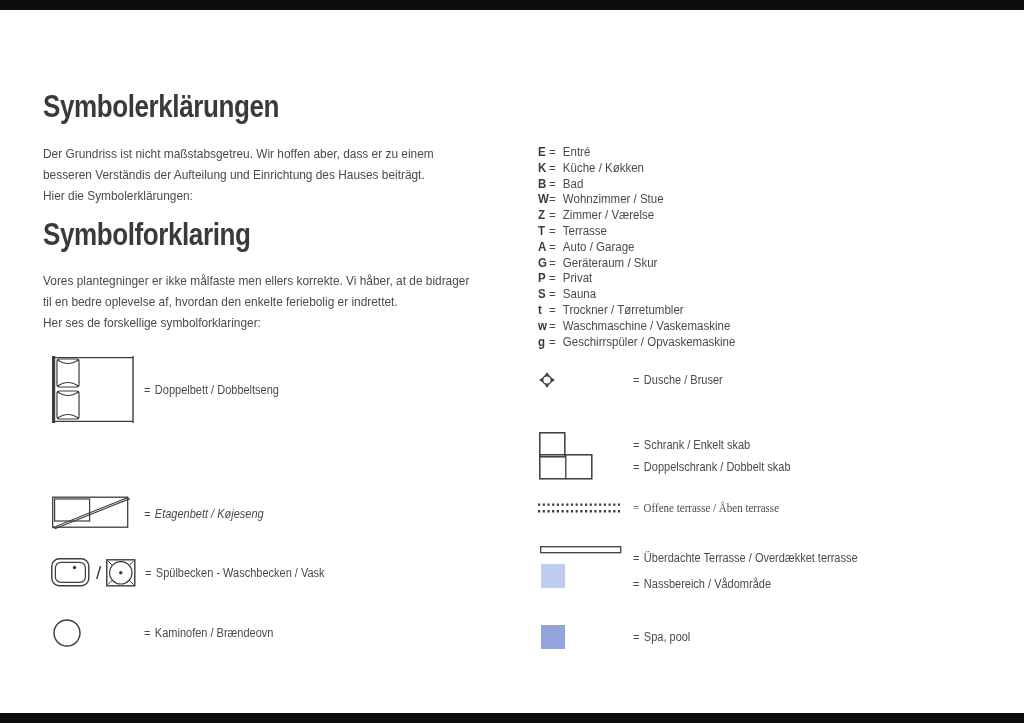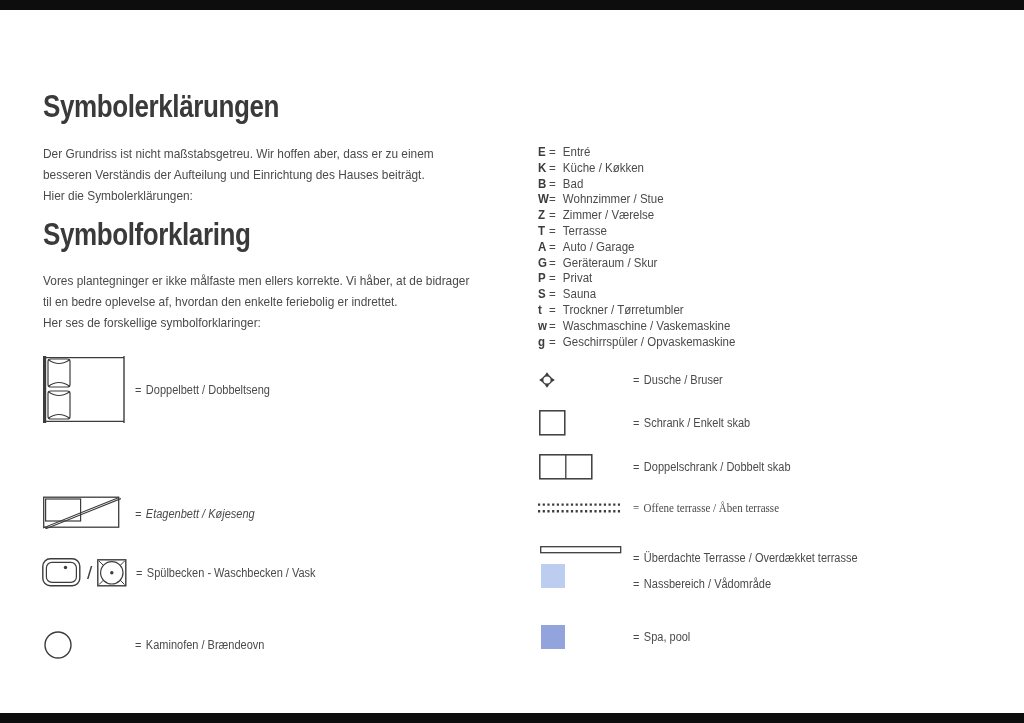--- a/index.html
+++ b/index.html
@@ -17,21 +17,21 @@
   .codes{position:absolute;left:538px;top:145px;font-size:12.5px;line-height:15.8px;
          transform:scaleX(0.92);transform-origin:0 0;white-space:nowrap;}
   .code-letter{display:inline-block;width:12px;font-weight:700;color:#3c3c3c;}
   .code-eq{display:inline-block;width:15px;color:#4a4a4a;}
   .code-text{color:#4a4a4a;}
 
   .sym-row{position:absolute;}
   .sym-label{position:absolute;top:50%;font-size:12.5px;color:#4a4a4a;white-space:nowrap;
              transform:translateY(-50%) scaleX(0.88);transform-origin:0 50%;}
   .lbl-eq{margin-right:5px;}
-  .row-left{left:43px;}
+  .row-left{left:52px;}
   .row-left .sym-label{left:92px;}
   .row-right{left:539px;}
   .row-right .sym-label{left:94px;}
   .sink-wrap{position:absolute;left:-1px;top:0;display:flex;align-items:center;}
   .slash{font-size:19px;color:#3c3c3c;margin:0 5px 0 6px;line-height:1;}
   svg{display:block;}
   .ln{stroke:#3c3c3c;fill:none;}
   .fl{fill:#3c3c3c;stroke:none;}
 </style>
 </head>
@@ -112,39 +112,39 @@
       <svg width="30" height="28" viewBox="0 0 30 28">
         <rect class="ln" x="0.8" y="0.8" width="28" height="26" stroke-width="1.4"></rect>
         <circle class="ln" cx="14.8" cy="13.8" r="11.2" stroke-width="1.2"></circle>
         <circle class="fl" cx="14.8" cy="13.8" r="1.7"></circle>
         <path class="ln" d="M2,2 L6.5,6.5 M27.6,2 L23.1,6.5 M2,25.6 L6.5,21.1 M27.6,25.6 L23.1,21.1" stroke-width="1"></path>
       </svg>
     </div>
     <span class="sym-label" style="left:93px;"><span class="lbl-eq">=</span><span>Spülbecken - Waschbecken / Vask</span></span>
   </div>
 
-  <div class="sym-row row-left" style="top:619px;height:28px;margin-top:12px;">
+  <div class="sym-row row-left" style="top:619px;height:28px;">
     <svg width="29" height="28" viewBox="0 0 29 28" style="margin-left:1px;">
       <circle class="ln" cx="14" cy="14" r="13" stroke-width="1.4"></circle>
     </svg>
     <span class="sym-label"><span class="lbl-eq">=</span><span>Kaminofen / Brændeovn</span></span>
   </div>
 
   <div class="sym-row row-right" style="top:372px;height:16px;">
     <svg width="16" height="16" viewBox="0 0 16 16">
       <circle class="ln" cx="8" cy="8" r="4.3" stroke-width="1.4"></circle>
       <path class="fl" d="M8,0.2 L5.5,3.8 L10.5,3.8 Z"></path>
       <path class="fl" d="M8,15.8 L5.5,12.2 L10.5,12.2 Z"></path>
       <path class="fl" d="M0.2,8 L3.8,5.5 L3.8,10.5 Z"></path>
       <path class="fl" d="M15.8,8 L12.2,5.5 L12.2,10.5 Z"></path>
     </svg>
     <span class="sym-label"><span class="lbl-eq">=</span><span>Dusche / Bruser</span></span>
   </div>
 
-  <div class="sym-row row-right" style="top:410px;height:26px;">
+  <div class="sym-row row-right" style="top:432px;height:26px;">
     <svg width="27" height="26" viewBox="0 0 27 26">
       <rect class="ln" x="0.8" y="0.8" width="25" height="24" stroke-width="1.5"></rect>
     </svg>
     <span class="sym-label"><span class="lbl-eq">=</span><span>Schrank / Enkelt skab</span></span>
   </div>
 
   <div class="sym-row row-right" style="top:454px;height:26px;">
     <svg width="54" height="26" viewBox="0 0 54 26">
       <rect class="ln" x="0.8" y="0.8" width="52" height="24" stroke-width="1.5"></rect>
       <line class="ln" x1="26.8" y1="0.8" x2="26.8" y2="24.8" stroke-width="1.3"></line>

